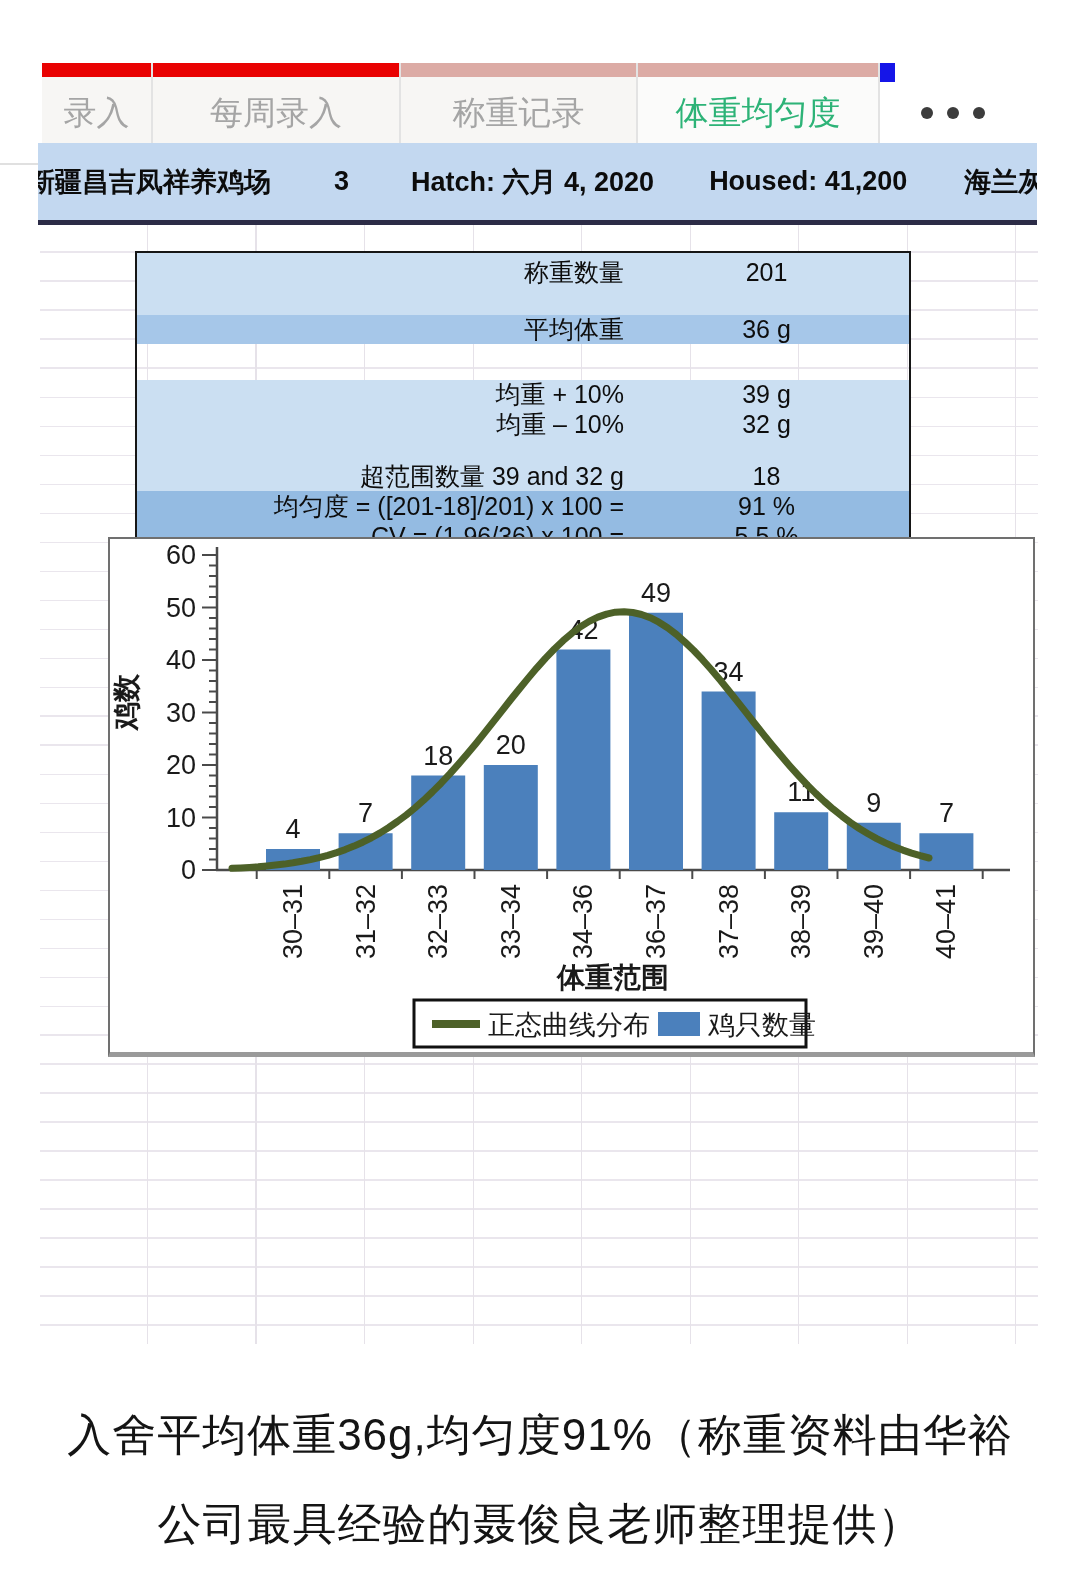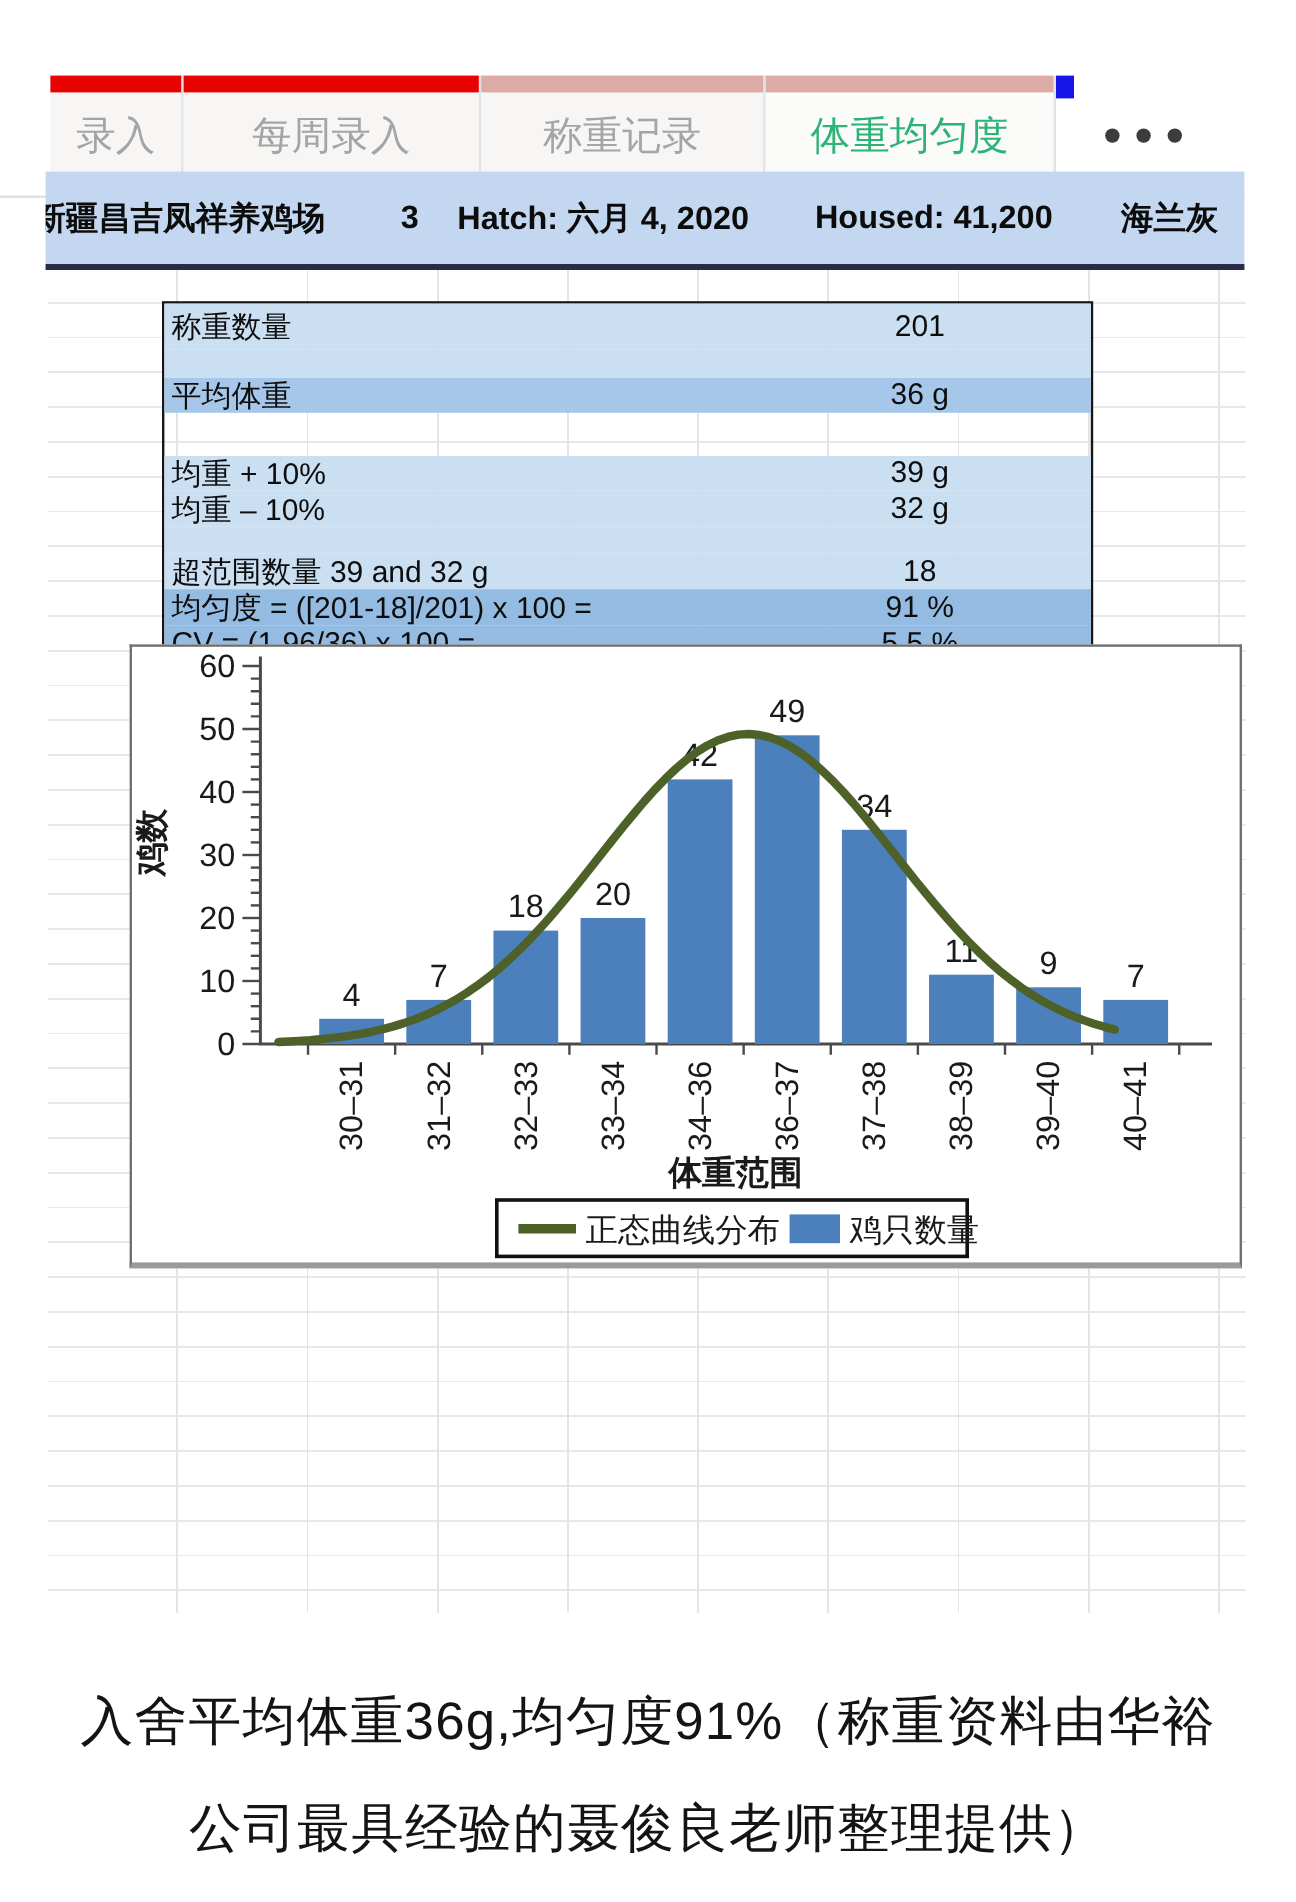--- a/index.html
+++ b/index.html
@@ -30,21 +30,21 @@
     display:flex;align-items:center;font-size:27px;font-weight:bold;color:#0c0c0c;overflow:hidden;white-space:nowrap;}
   #header-band .hitem{flex:0 0 auto;}
 
   
   #stats-table{position:absolute;left:135px;top:251px;width:772px;
     border:2.5px solid #161616;font-size:25px;color:#0d0d0d;}
   .srow{display:flex;align-items:center;}
   .srow.light{background:var(--tbl-light);}
   .srow.mid{background:var(--tbl-mid);}
   .srow.dark{background:var(--tbl-dark);}
-  .srow .lbl{flex:1;padding-left:6px;white-space:nowrap;overflow:hidden;}
+  .srow .lbl{flex:1;padding-left:6px;white-space:nowrap;overflow:hidden;text-align:right;}
   .srow .val{flex:0 0 285px;text-align:center;}
 
   
   #chart-box{position:absolute;left:108px;top:537px;width:927px;height:520px;background:#ffffff;
     border:2px solid #707070;border-bottom:5px solid #9a9a9a;box-sizing:border-box;}
   #chart-box svg{display:block;}
 
   
   #caption{position:absolute;left:0;top:1390px;width:1080px;text-align:center;
     font-size:44px;line-height:89px;color:#141414;font-weight:500;letter-spacing:1px;}
@@ -77,21 +77,21 @@
       <div class="tab-more" style="left: 896px; width: 114px;">
         <span class="dot"></span>
         <span class="dot"></span>
         <span class="dot"></span>
       </div>
     </div>
 
   <div id="header-band">
     <span class="hitem" style="margin-left:-10px">新疆昌吉凤祥养鸡场</span>
     <span class="hitem" style="margin-left:63px">3</span>
-    <span class="hitem" style="margin-left:32px">Hatch: 六月 4, 2020</span>
+    <span class="hitem" style="margin-left:62px">Hatch: 六月 4, 2020</span>
     <span class="hitem" style="margin-left:55px">Housed: 41,200</span>
     <span class="hitem" style="margin-left:57px">海兰灰</span>
   </div>
 
   <div id="stats-table">
       <div class="srow light" style="height: 38px;">
         <div class="lbl">称重数量</div>
         <div class="val">201</div>
       </div>
       <div class="srow light" style="height: 24px;">

